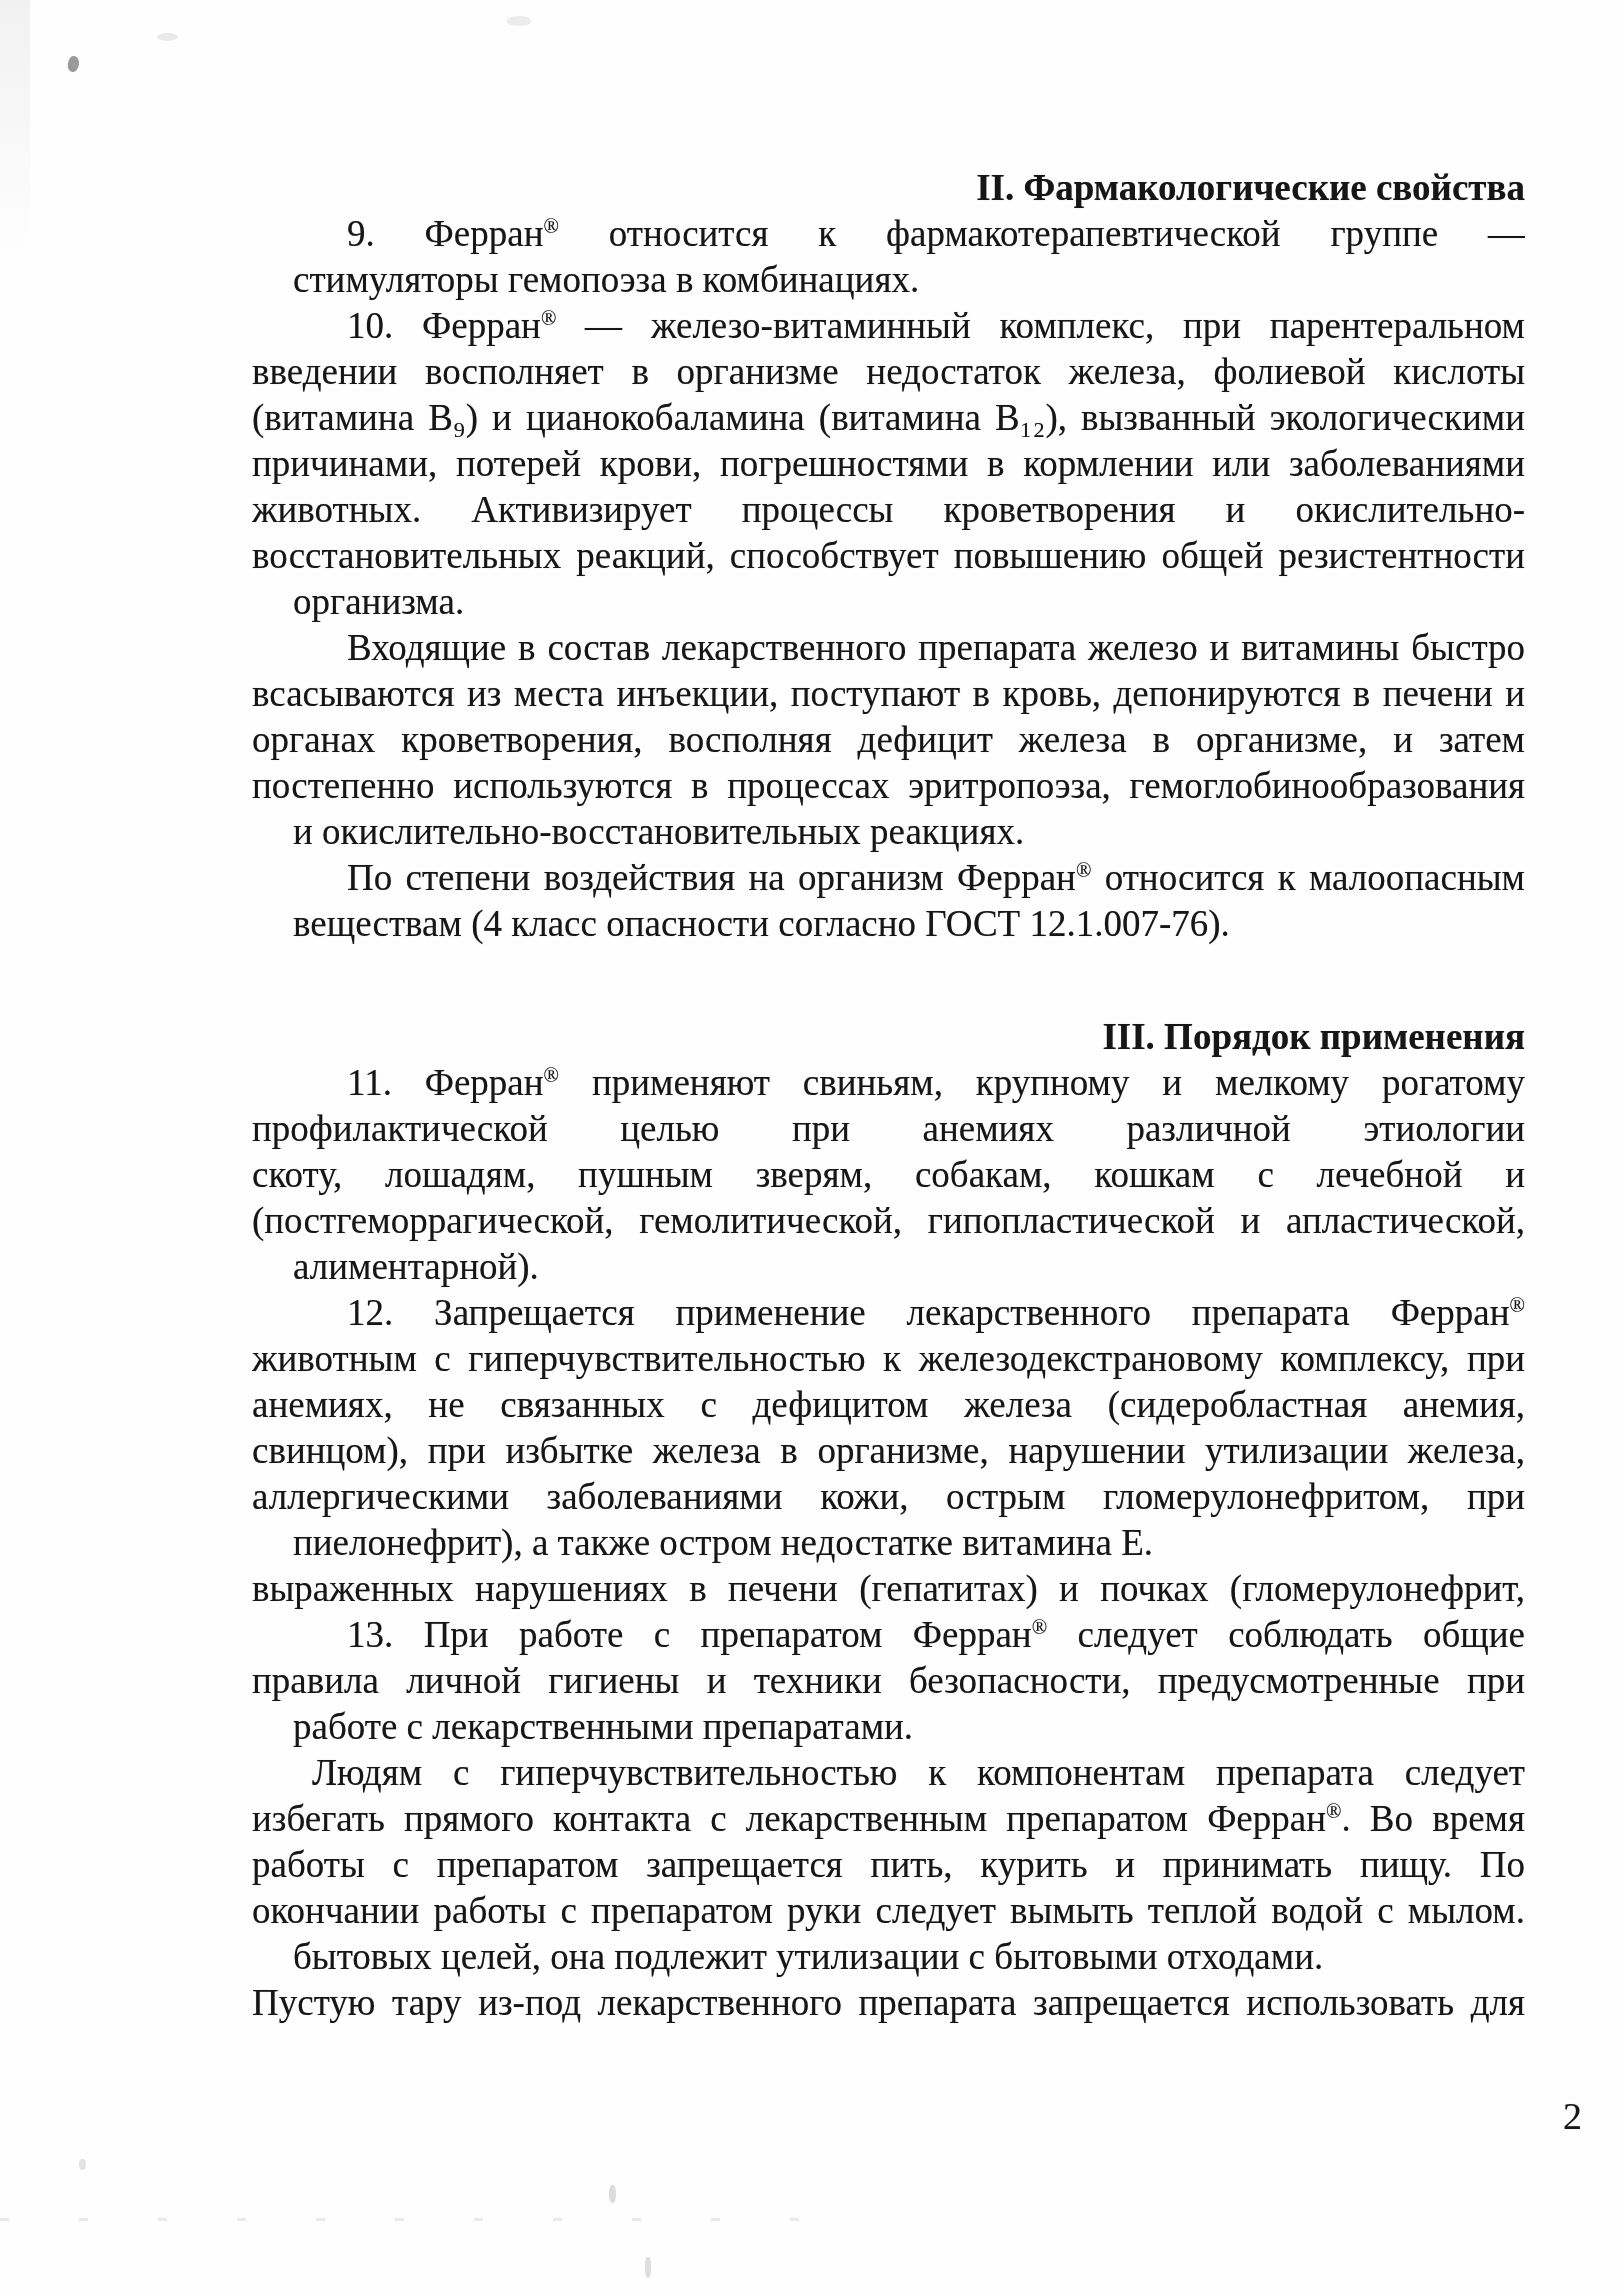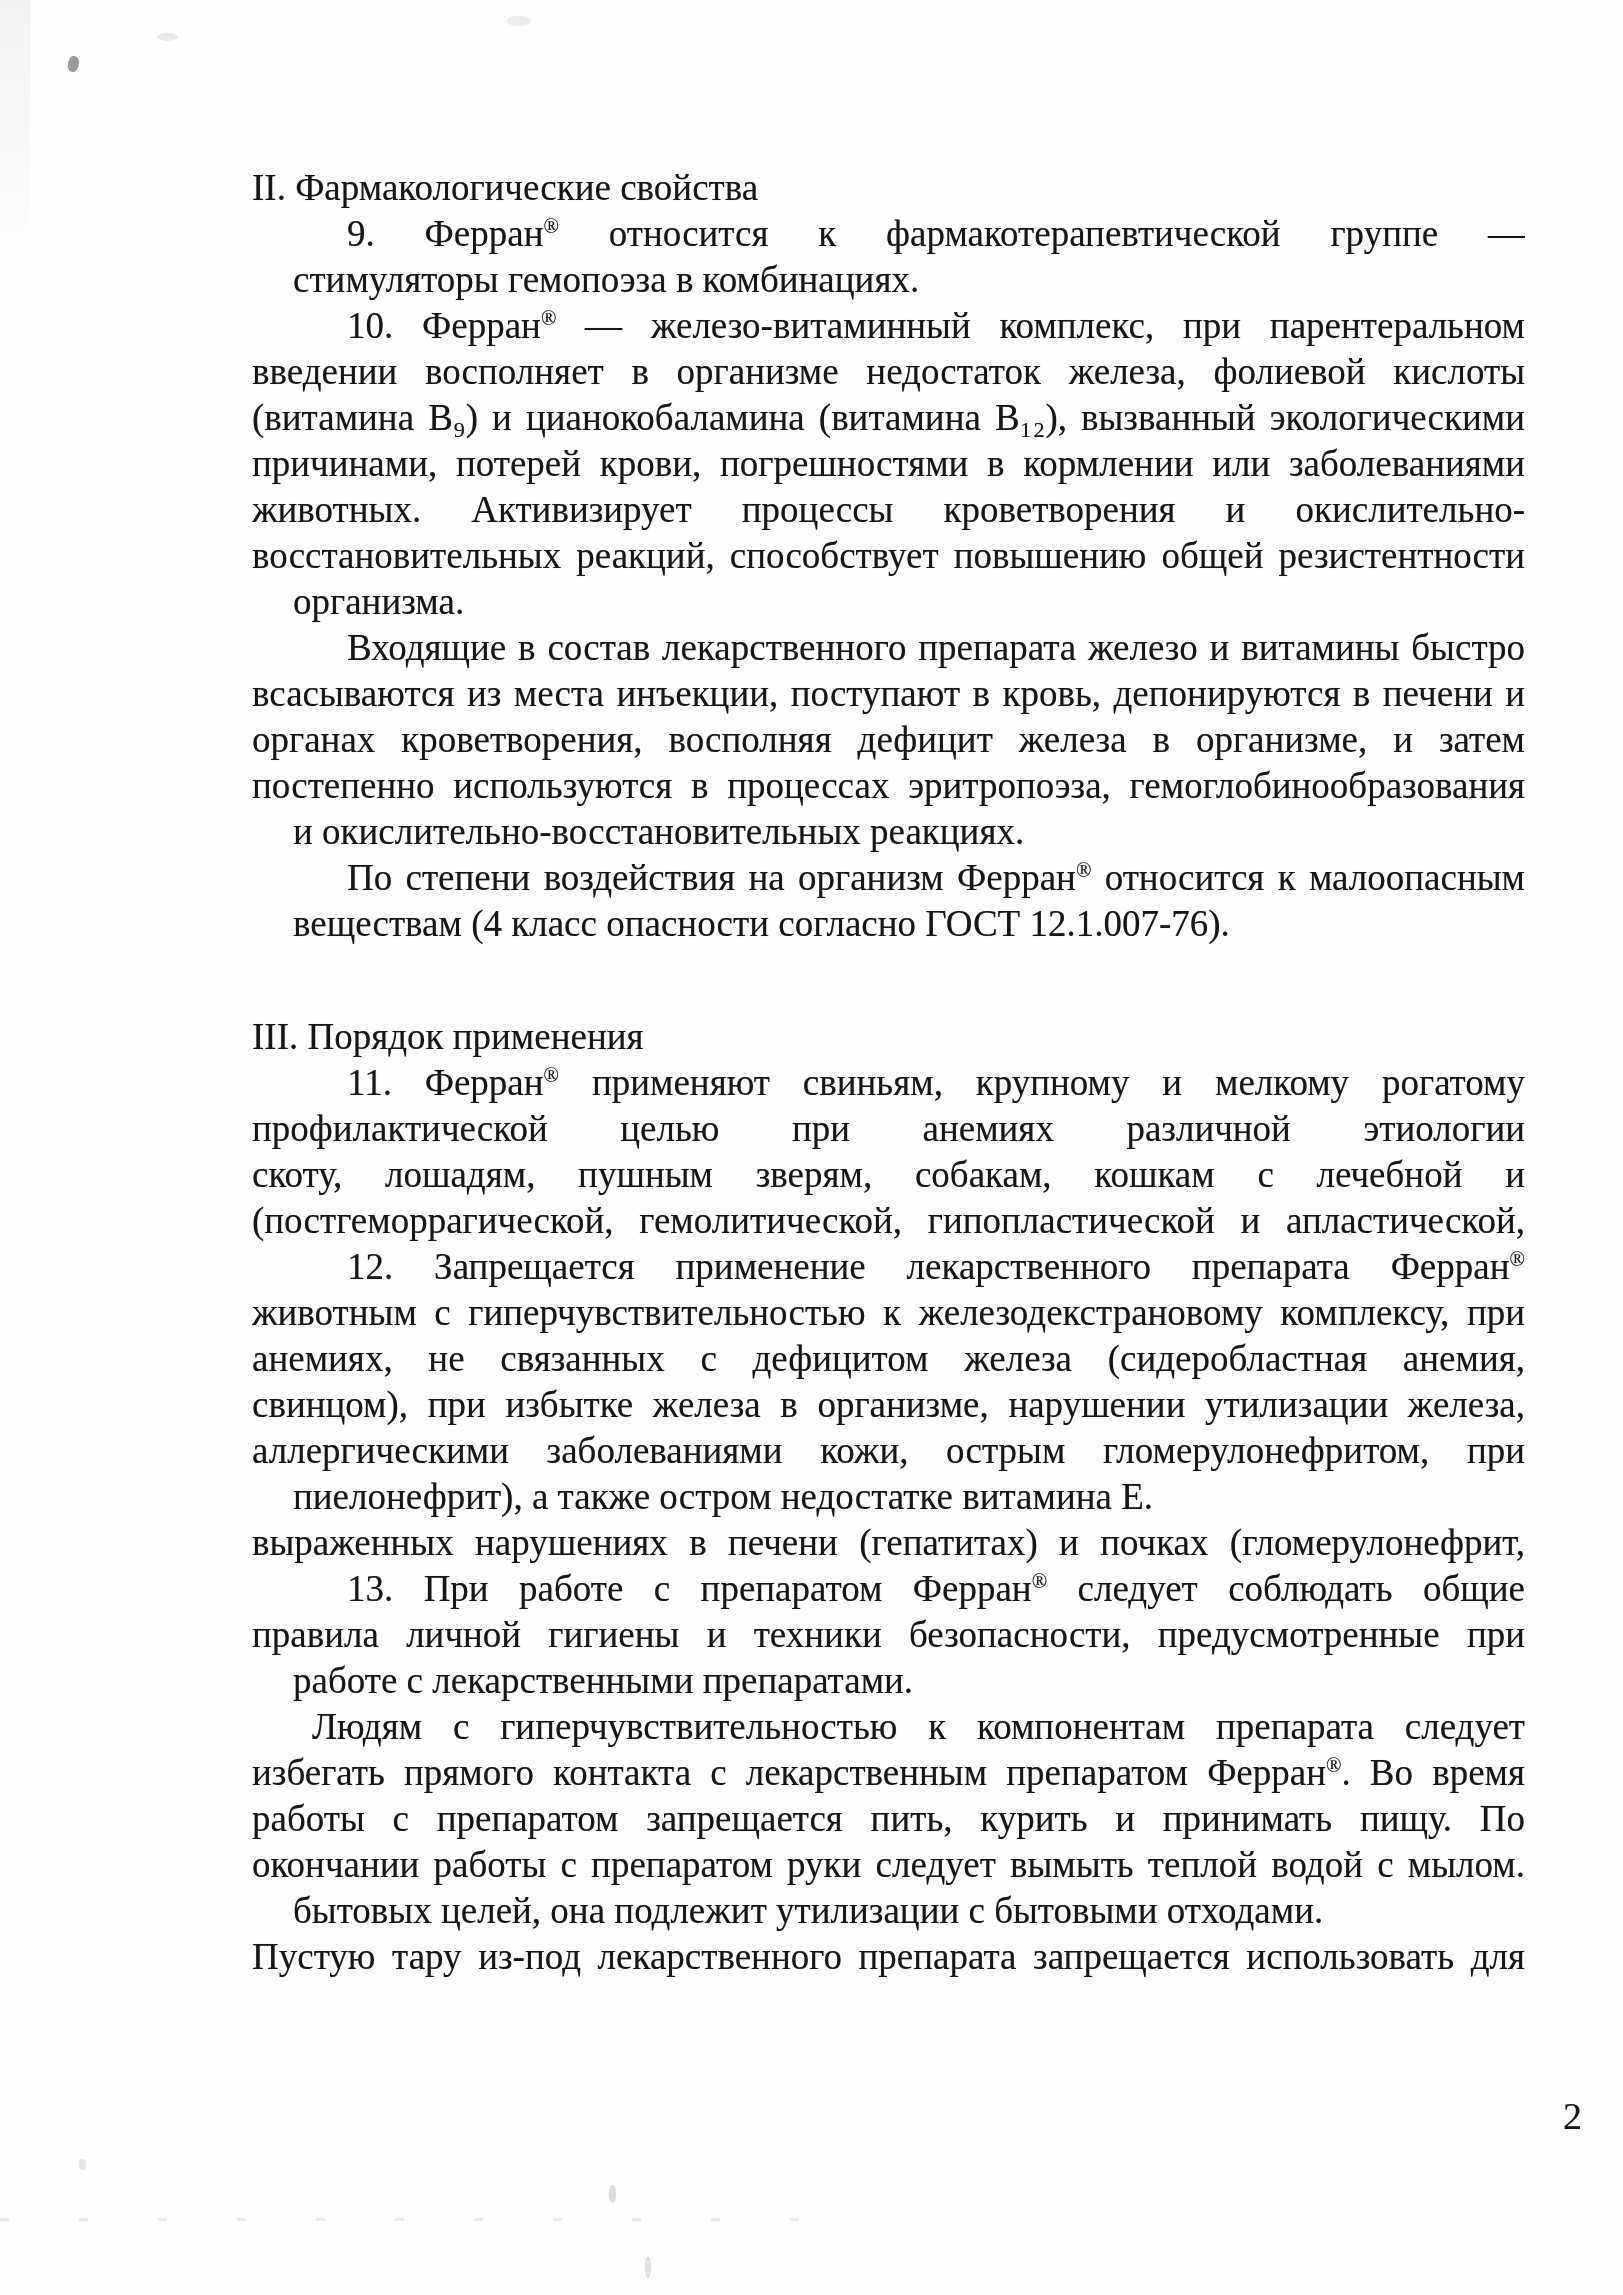--- a/index.html
+++ b/index.html
@@ -20,21 +20,21 @@
     position: absolute;
     left: 252px;
     top: 165px;
     width: 1273px;
     font-size: 37px;
     line-height: 46px;
     text-shadow: 0 0 0.7px rgba(15,15,15,0.45);
   }
 
   .section { display: block; }
-  .heading { text-align: left; height: 46px; overflow: hidden; }
+  .heading { text-align: right; height: 46px; overflow: hidden; font-weight: bold; }
   .section + .section .heading { margin-top: 67px; }
 
   .para { display: block; }
   .line {
     height: 46px;
     overflow: hidden;
     text-align: justify;
     text-align-last: justify;
   }
   .line.last { text-align-last: auto; margin-left: 41px; }
@@ -119,20 +119,21 @@
           <div class="line last">веществам (4 класс опасности согласно ГОСТ 12.1.007-76).</div>
         </div>
       </section>
       <section class="section">
         <div class="heading">III. Порядок применения</div>
         <div class="para">
           <div class="line first">11. Ферран<sup class="reg">®</sup> применяют свиньям, крупному и мелкому рогатому</div>
           <div class="line">профилактической целью при анемиях различной этиологии</div>
           <div class="line">скоту, лошадям, пушным зверям, собакам, кошкам с лечебной и</div>
           <div class="line">(постгеморрагической, гемолитической, гипопластической и апластической,</div>
+          <div class="line last">алиментарной).</div>
         </div>
         <div class="para">
           <div class="line first">12. Запрещается применение лекарственного препарата Ферран<sup class="reg">®</sup></div>
           <div class="line">животным с гиперчувствительностью к железодекстрановому комплексу, при</div>
           <div class="line">анемиях, не связанных с дефицитом железа (сидеробластная анемия, отравление</div>
           <div class="line">свинцом), при избытке железа в организме, нарушении утилизации железа,</div>
           <div class="line">аллергическими заболеваниями кожи, острым гломерулонефритом, при</div>
           <div class="line last">пиелонефрит), а также остром недостатке витамина Е.</div>
           <div class="line">выраженных нарушениях в печени (гепатитах) и почках (гломерулонефрит,</div>
         </div>

